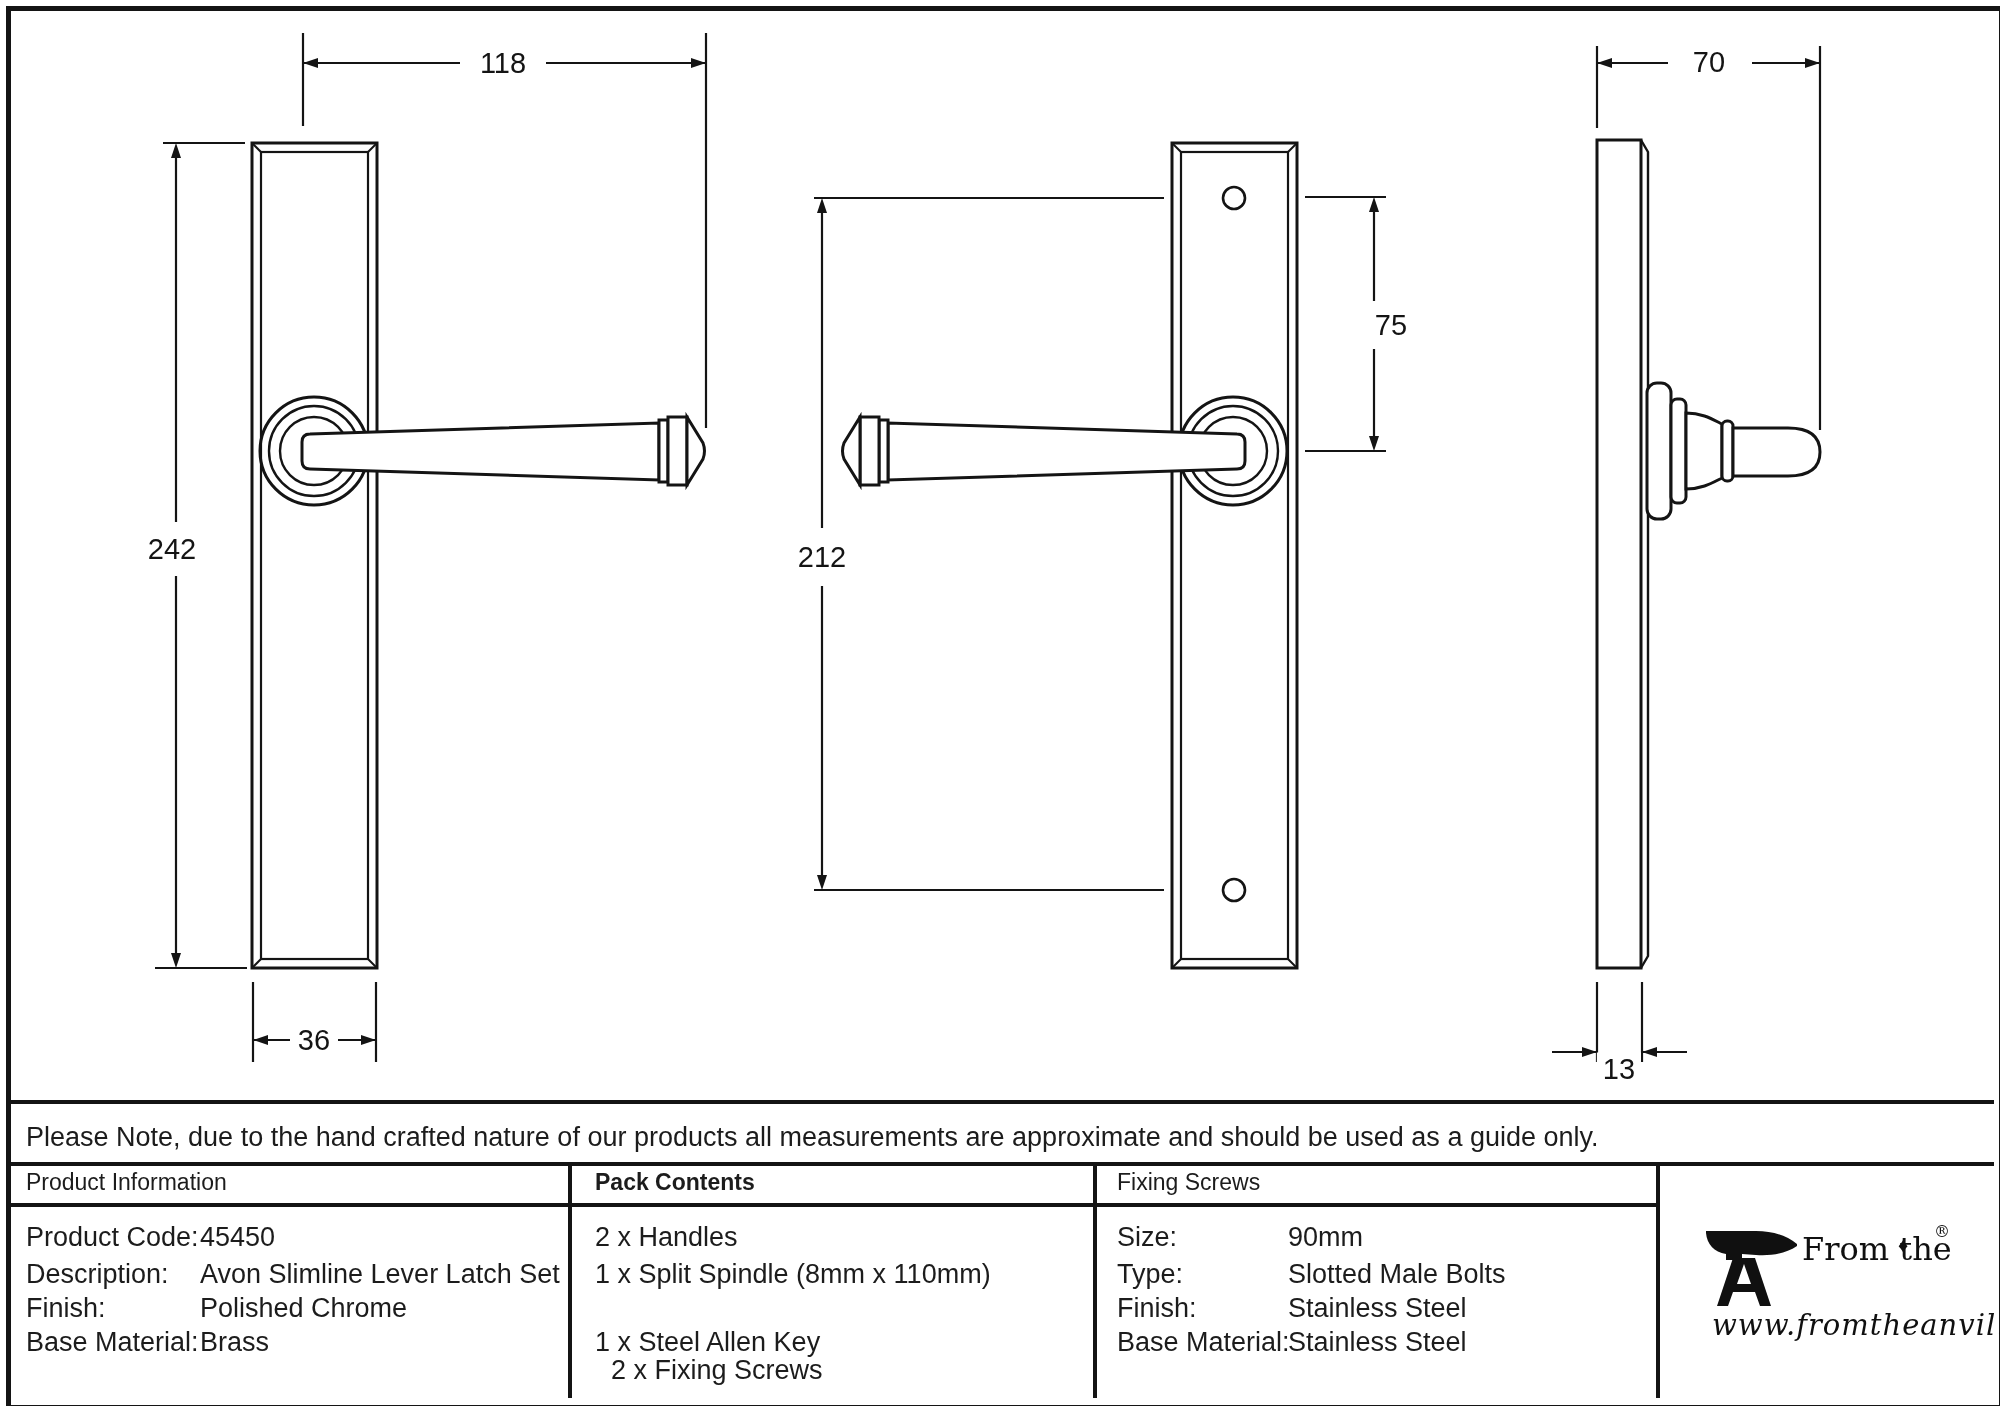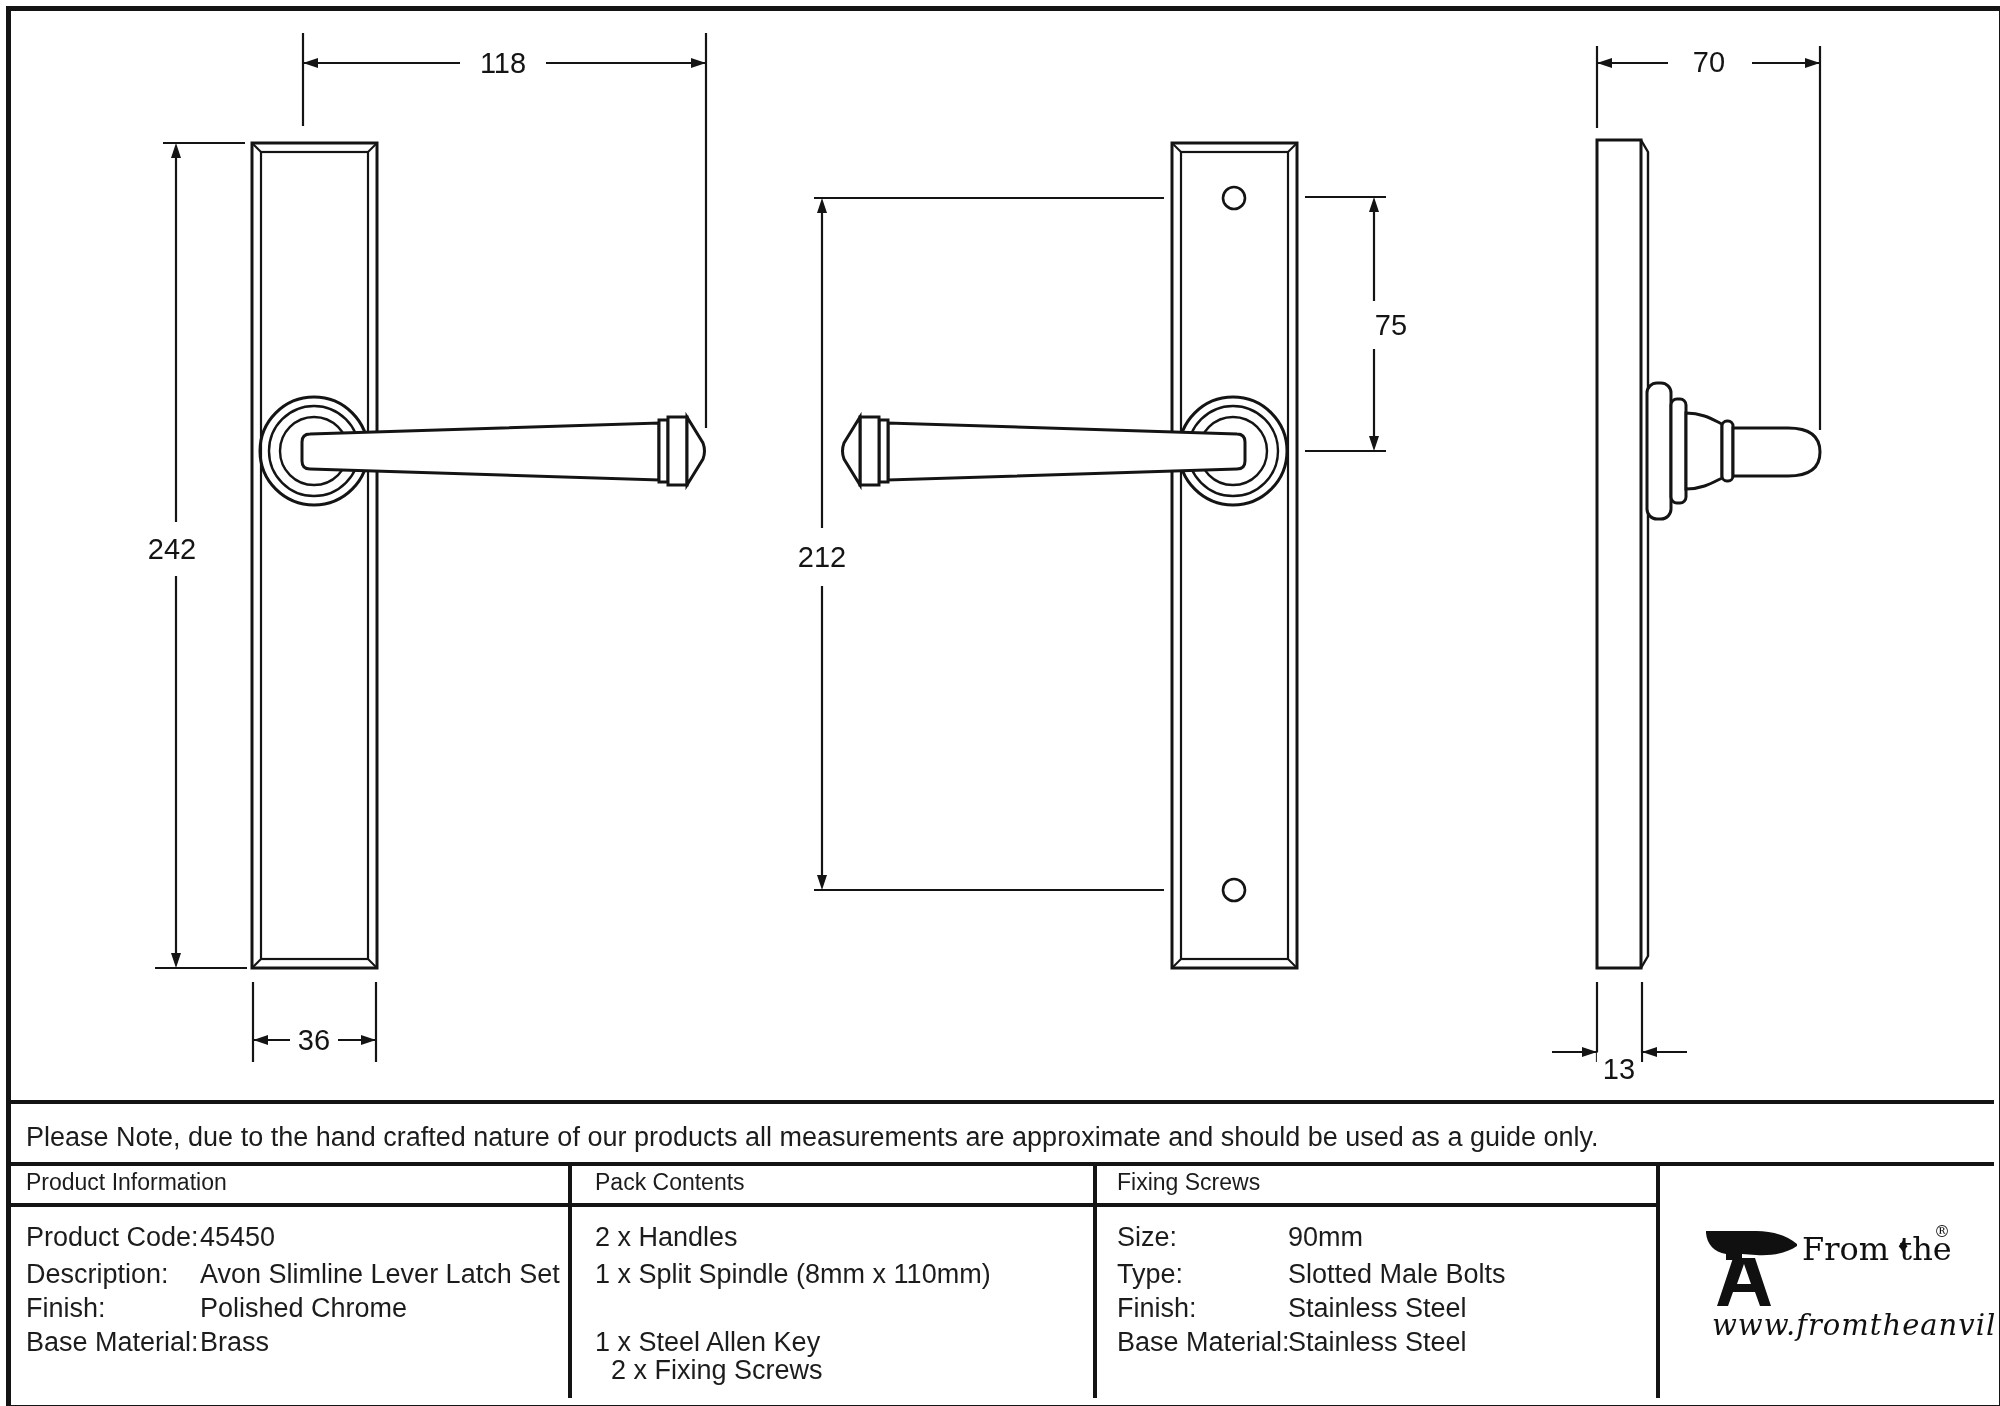--- a/index.html
+++ b/index.html
@@ -195,21 +195,21 @@
   <span class="txt hdr" style="left:26px;top:1170px;">Product Information</span>
   <span class="txt" style="left:26px;top:1223px;">Product Code:</span>
   <span class="txt" style="left:200px;top:1223px;">45450</span>
   <span class="txt" style="left:26px;top:1260px;">Description:</span>
   <span class="txt" style="left:200px;top:1260px;">Avon Slimline Lever Latch Set</span>
   <span class="txt" style="left:26px;top:1294px;">Finish:</span>
   <span class="txt" style="left:200px;top:1294px;">Polished Chrome</span>
   <span class="txt" style="left:26px;top:1328px;">Base Material:</span>
   <span class="txt" style="left:200px;top:1328px;">Brass</span>
 
-  <span class="txt hdr" style="left:595px;top:1170px;">Pack Contents</span>
+  <span class="txt hdr" style="left:595px;top:1170px;font-weight:bold;">Pack Contents</span>
   <span class="txt" style="left:595px;top:1223px;">2 x Handles</span>
   <span class="txt" style="left:595px;top:1260px;">1 x Split Spindle (8mm x 110mm)</span>
   <span class="txt" style="left:595px;top:1328px;">1 x Steel Allen Key</span>
   <span class="txt" style="left:595px;top:1356px;margin-left:16px;">2 x Fixing Screws</span>
 
   <span class="txt hdr" style="left:1117px;top:1170px;">Fixing Screws</span>
   <span class="txt" style="left:1117px;top:1223px;">Size:</span>
   <span class="txt" style="left:1288px;top:1223px;">90mm</span>
   <span class="txt" style="left:1117px;top:1260px;">Type:</span>
   <span class="txt" style="left:1288px;top:1260px;">Slotted Male Bolts</span>

